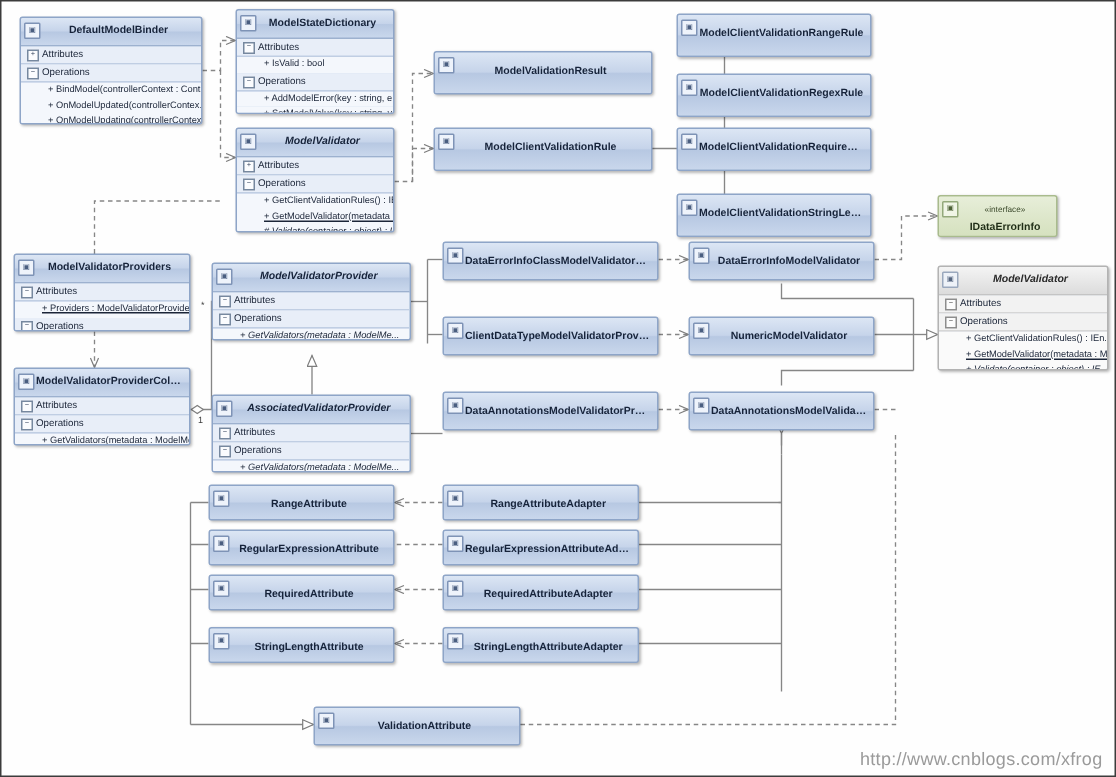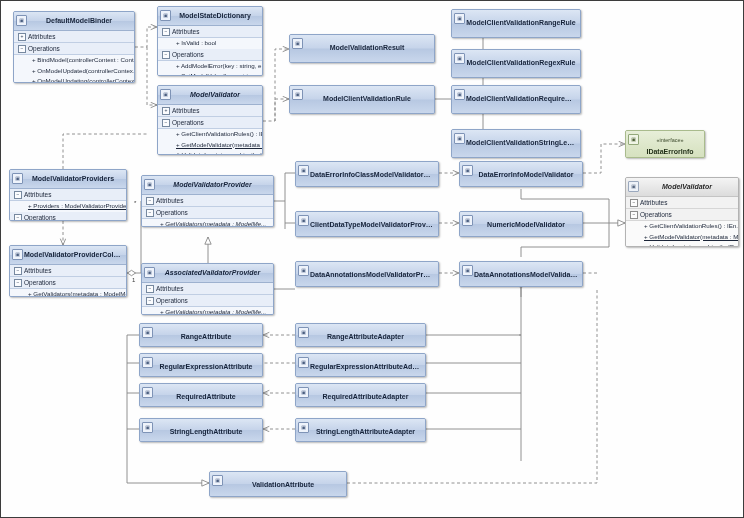--- a/index.html
+++ b/index.html
@@ -477,13 +477,14 @@
     </div>
   </div>
 
   <div class="uml titleonly" style="left:208px;top:470px;width:138px;height:26px;">
     <div class="hdr">
       <span class="cls-ico">▣</span>
       <span>ValidationAttribute</span>
     </div>
   </div>
 
+  <div id="watermark">http://www.cnblogs.com/xfrog</div>
 </div>
 
 </body></html>

